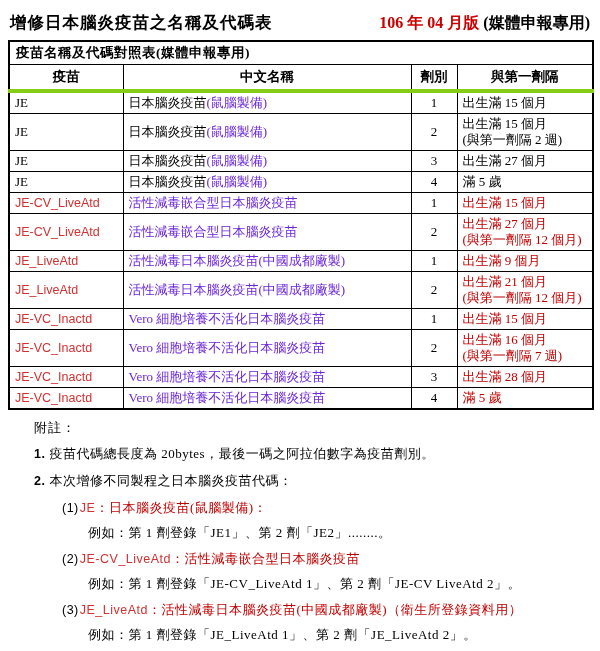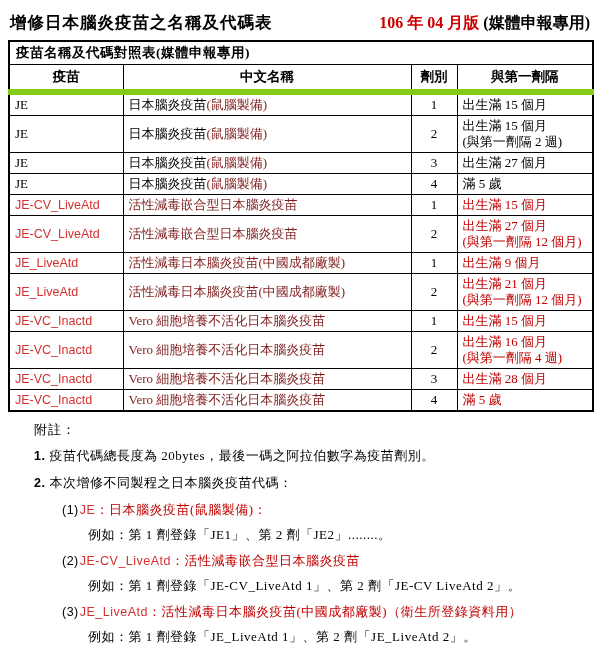--- a/index.html
+++ b/index.html
@@ -42,26 +42,26 @@
     line-height: 16px;
     vertical-align: middle;
     overflow: hidden;
   }
   tr.caption-row td {
     font-weight: bold; font-size: 13.5px;
     padding: 3px 6px; letter-spacing: 0.5px;
   }
   tr.colhead-row th {
     font-weight: bold; font-size: 13.5px; text-align: center;
-    border-bottom: 6px solid #84cc16; padding: 4px 2px;
+    border-bottom: 4px solid #84cc16; padding: 4px 2px;
   }
   td.cell-code { font-size: 13px; }
   td.cell-dose { text-align: center; }
   td.cell-name .name-red,
-  tr.v-red td.cell-name { color: #7f1d1d; }
+  tr.v-red td.cell-name { color: #6d28d9; }
   .name-black { color: #000; text-align: right; }
   .name-red { color: #c00000; }
   tr.v-black td.cell-code { color: #000; font-family: "Liberation Serif", "DejaVu Serif", serif; }
   tr.v-red td.cell-code {
     color: #d43030;
     font-family: "Liberation Sans", "DejaVu Sans", sans-serif;
     font-size: 12.5px;
   }
   tr.v-black td.cell-sched { color: #000; }
   tr.v-red  td.cell-sched { color: #c00000; }
@@ -217,21 +217,21 @@
       </td>
     </tr>
         <tr class="v-red">
       <td class="cell-code">JE-VC_Inactd</td>
       <td class="cell-name">
         <span class="name-black"></span><span class="name-red">Vero 細胞培養不活化日本腦炎疫苗</span>
       </td>
       <td class="cell-dose">2</td>
       <td class="cell-sched">
         <div>出生滿 16 個月</div>
-        <div>(與第一劑隔 4 週)</div>
+        <div>(與第一劑隔 7 週)</div>
       </td>
     </tr>
         <tr class="v-red">
       <td class="cell-code">JE-VC_Inactd</td>
       <td class="cell-name">
         <span class="name-black"></span><span class="name-red">Vero 細胞培養不活化日本腦炎疫苗</span>
       </td>
       <td class="cell-dose">3</td>
       <td class="cell-sched">
         <div>出生滿 28 個月</div>

